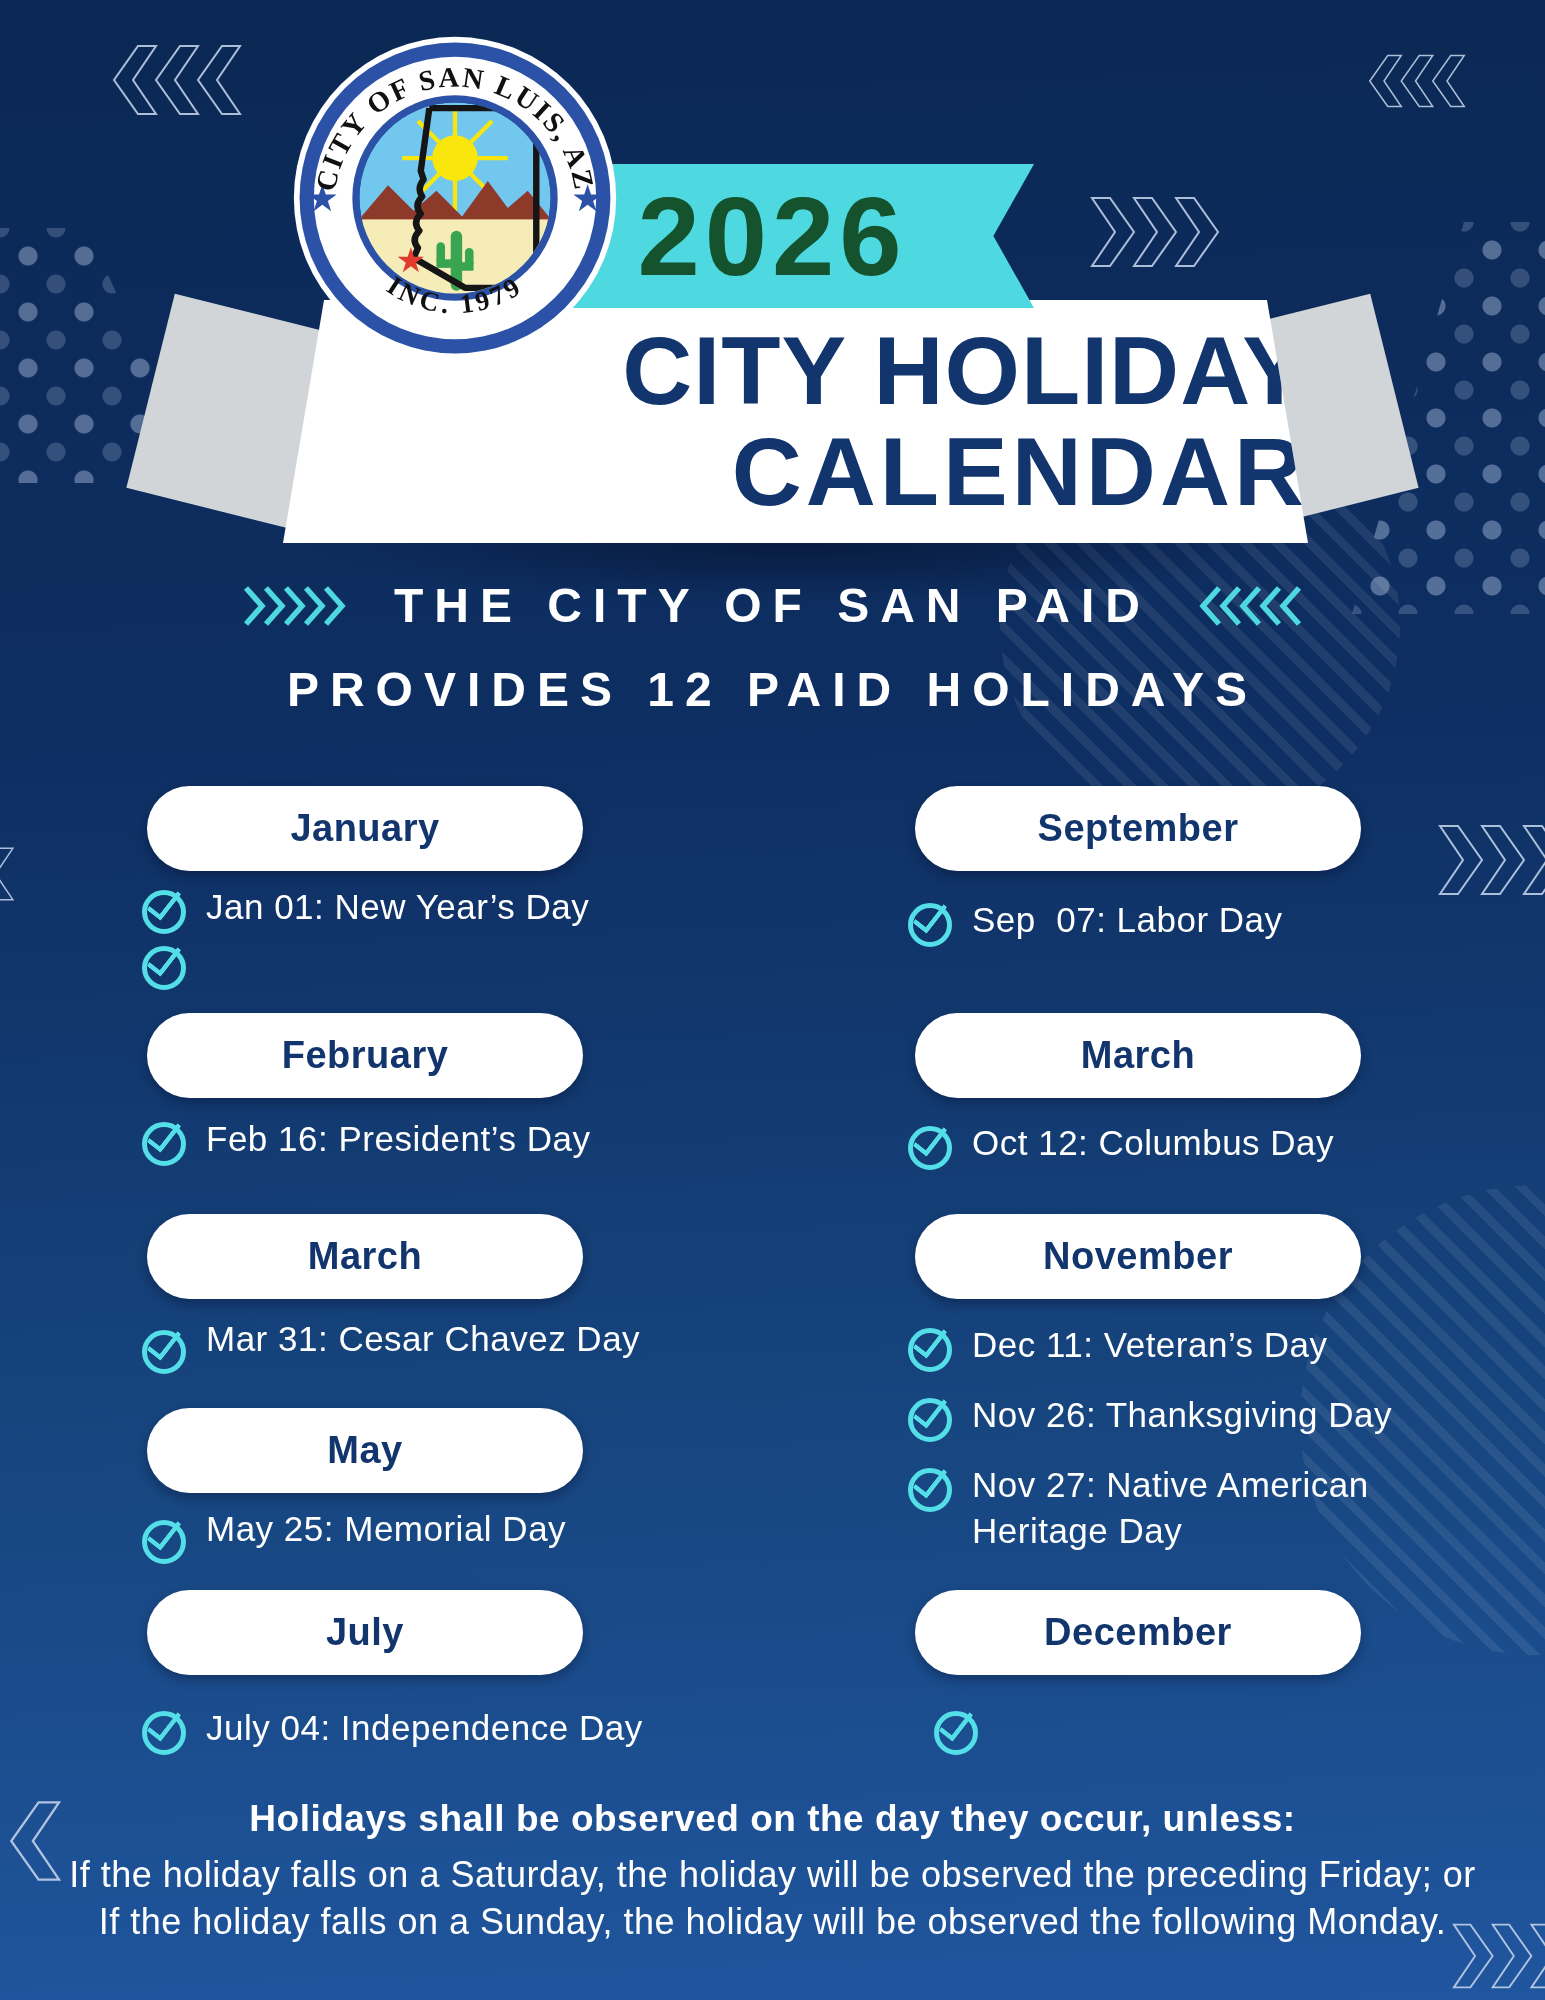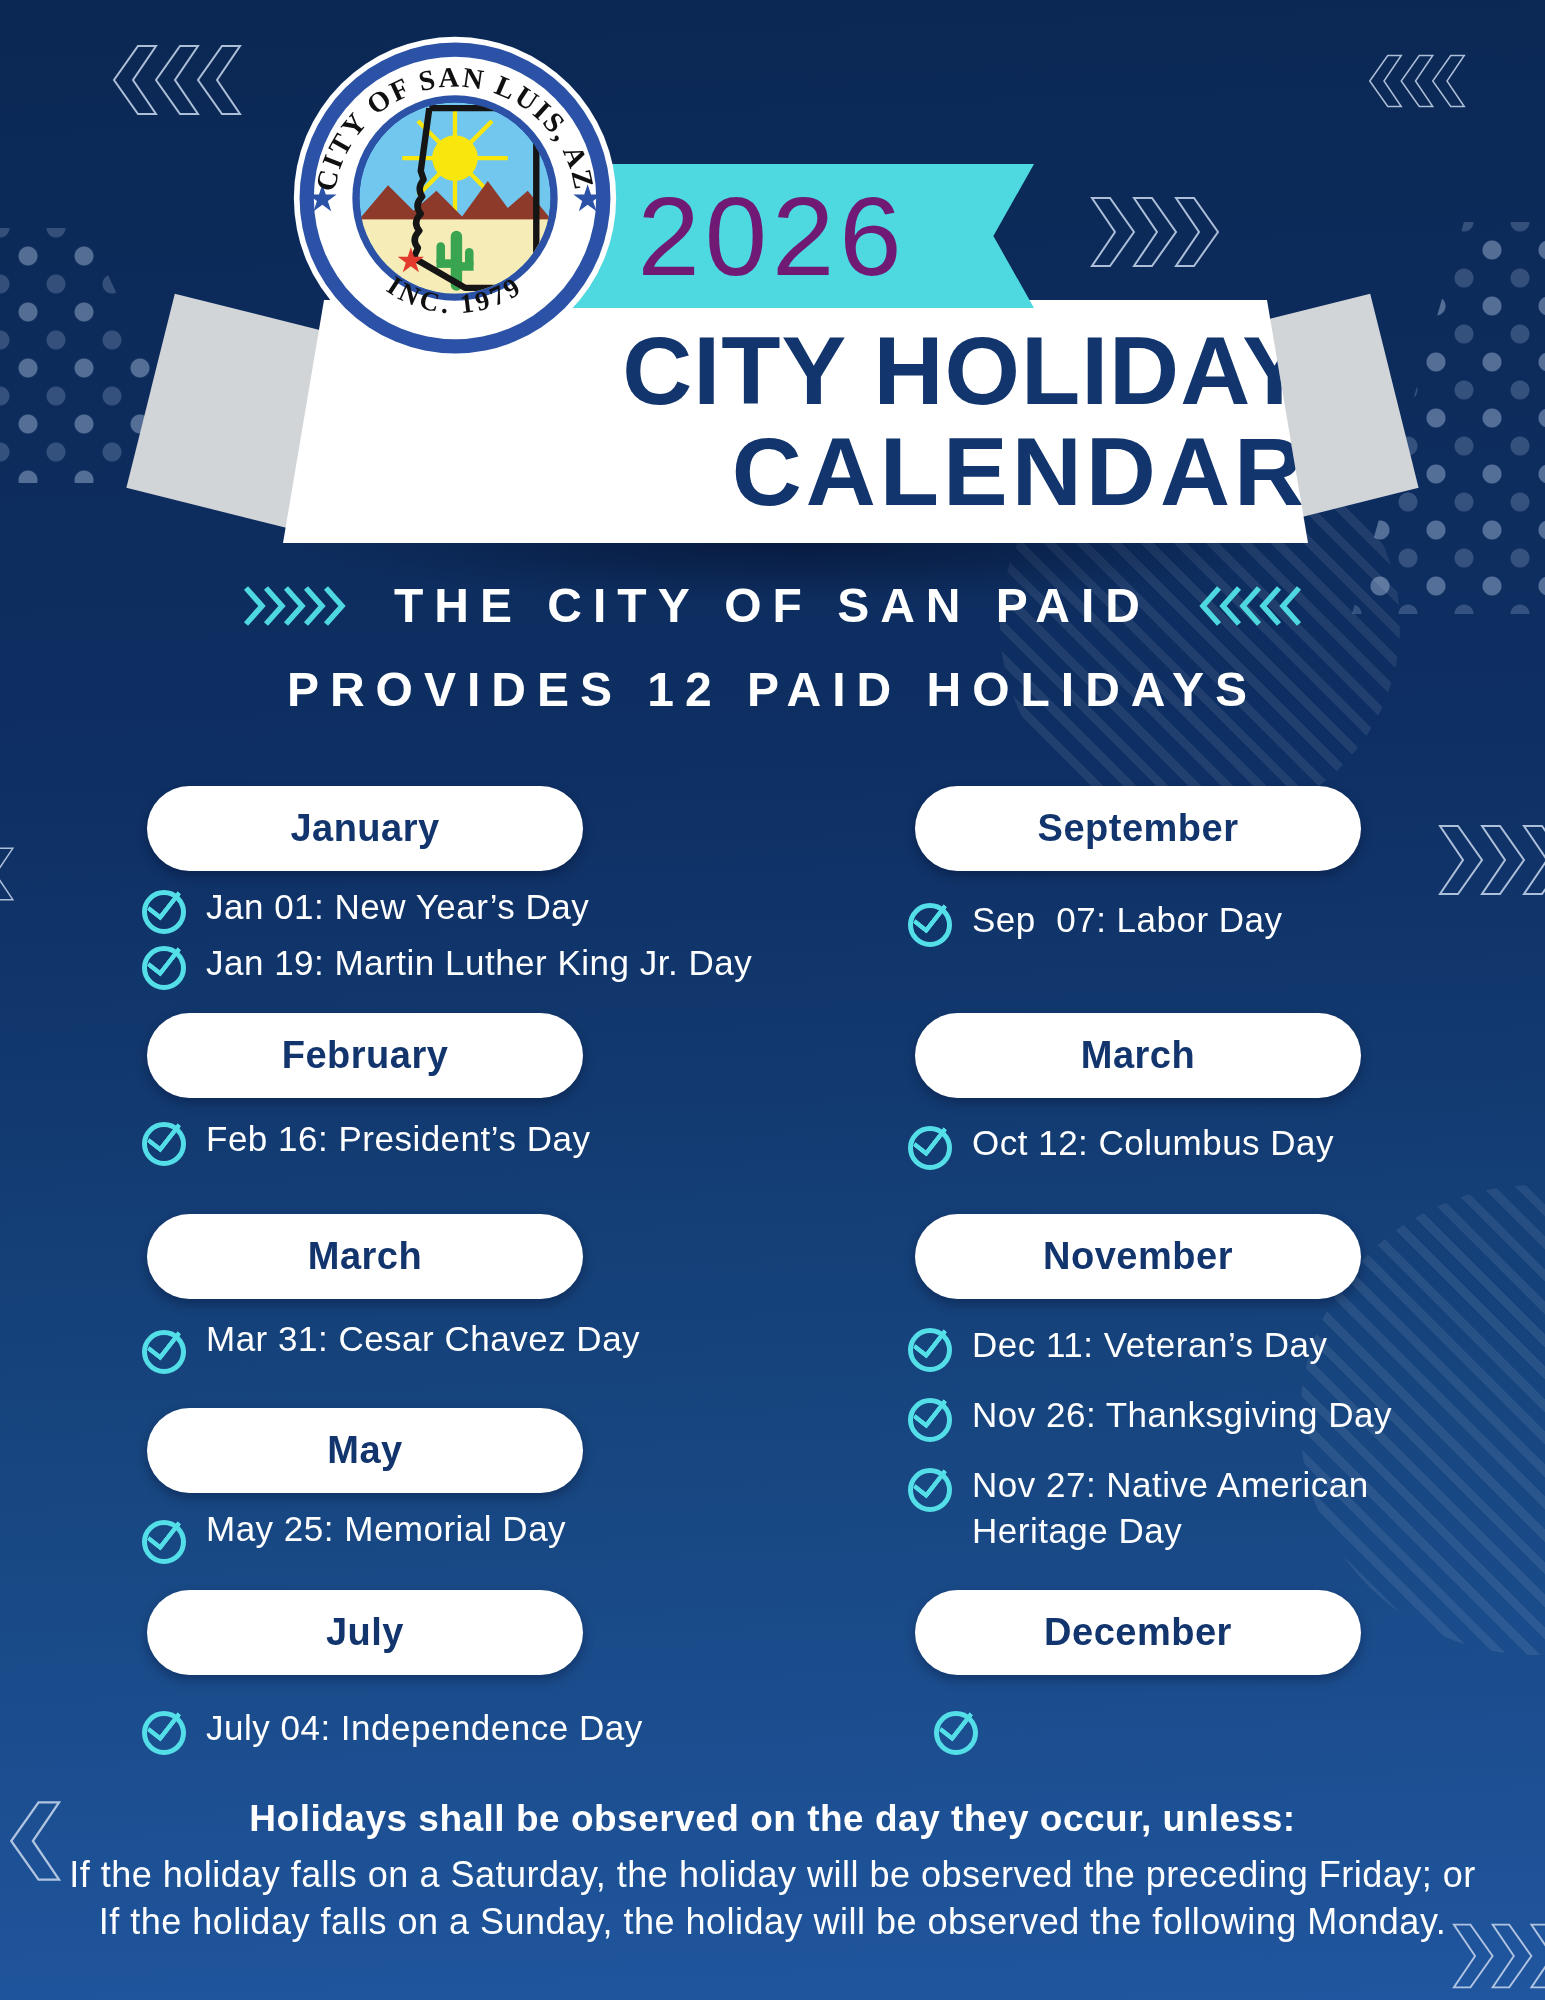--- a/index.html
+++ b/index.html
@@ -40,21 +40,21 @@
     display:flex; flex-direction:column; align-items:flex-end; justify-content:center;
   }
   .title-line { color:#12356e; font-weight:bold; font-size:97px; line-height:1.04; letter-spacing:1px; white-space:nowrap; }
   .title-line.l2 { letter-spacing:4px; }
   .year-banner {
     position:absolute; left:556px; top:164px; width:478px; height:144px; z-index:4;
     background:#4ed9e1; clip-path:polygon(0 0,100% 0,91.5% 50%,100% 100%,0 100%);
     display:flex; align-items:center; justify-content:center; padding-right:46px; box-sizing:border-box;
     filter:drop-shadow(0 6px 8px rgba(0,0,30,0.35));
   }
-  .year-banner span { color:#701a75; font-size:112px; font-weight:normal; letter-spacing:5px; }
+  .year-banner span { color:#14532d; font-size:112px; font-weight:bold; letter-spacing:5px; }
   .logo-svg { position:absolute; left:291px; top:34px; width:328px; height:328px; z-index:5; }
   
   .subtitle-line { position:absolute; left:0; width:100%; display:flex; align-items:center; justify-content:center; gap:46px; z-index:4; }
   .sub1 { top:578px; }
   .sub2 { top:662px; }
   .sub-text { color:#fff; font-weight:bold; font-size:48px; letter-spacing:11px; white-space:nowrap; }
   .tchev polyline { fill:none; stroke:#4ed9e1; stroke-width:5.5; }
   
   .month-card { position:absolute; z-index:4; }
   .card-l { left:142px; width:640px; }
@@ -208,21 +208,20 @@
     <div class="month-pill">
         <span>January</span>
       </div>
     <ul class="holiday-list" style="margin-top:13px">
       <li class="holiday-row">
         <span class="check-icon"></span>
         <span class="holiday-text">Jan 01: New Year’s Day</span>
       </li>
       <li class="holiday-row">
         <span class="check-icon"></span>
-        <span class="holiday-text">Jan 19: Martin Luther King Jr. Day</span>
       </li>
     </ul>
   </section>
 
   <section class="month-card card-l" style="top:1013px">
     <div class="month-pill">
         <span>February</span>
       </div>
     <ul class="holiday-list" style="margin-top:18px">
       <li class="holiday-row">

